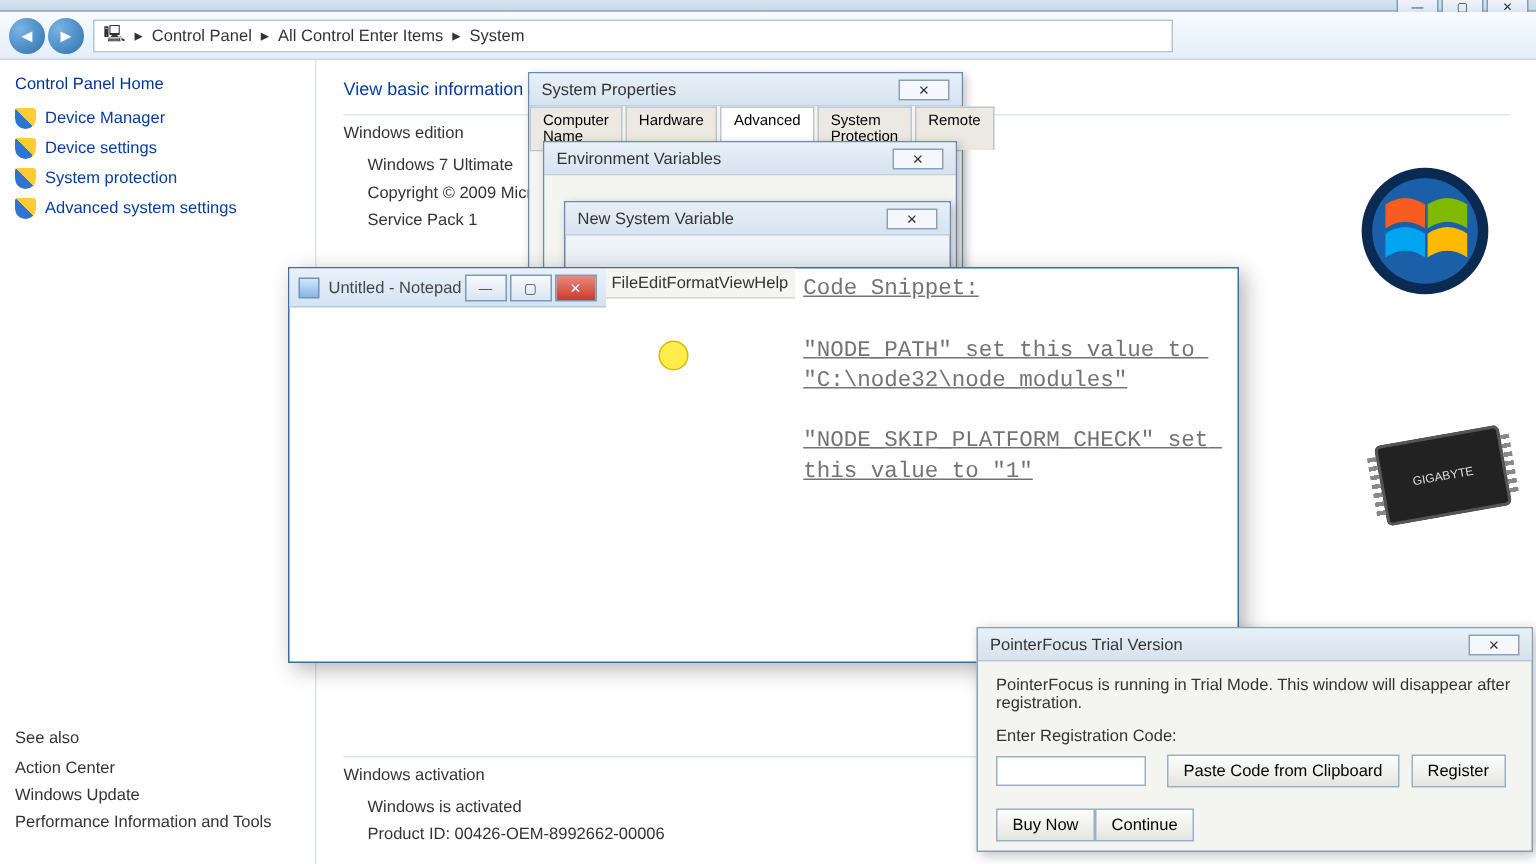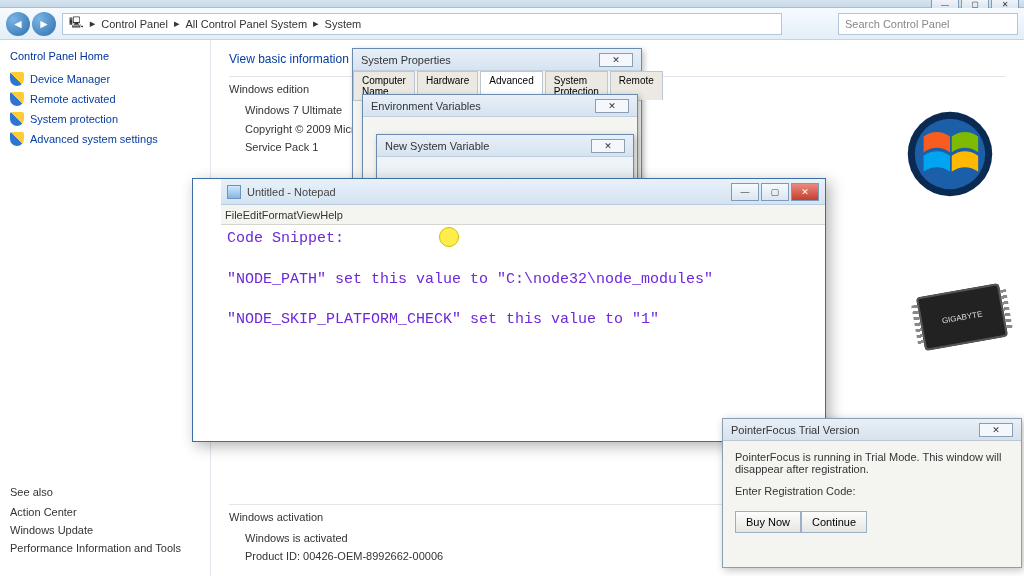--- a/index.html
+++ b/index.html
@@ -35,31 +35,31 @@
 .activation { position: absolute; bottom: 10px; left: 18px; right: 18px; }
 
 .dialog { position: absolute; background: linear-gradient(#f4f8fc,#e9eff6); border: 1px solid #6b8aaf; box-shadow: 2px 2px 6px rgba(0,0,0,.25); font-size: 11px; }
 .dialog .titlebar { height: 22px; background: linear-gradient(#e8f0f8,#d6e3f0); display: flex; align-items: center; padding: 0 8px; color: #333; border-bottom: 1px solid #c0cedd; }
 .dialog .titlebar .x { margin-left: auto; width: 34px; height: 14px; border: 1px solid #8a9eb4; background: #f4f7fb; font-size: 9px; display: flex; align-items: center; justify-content: center; }
 .dialog .body { padding: 8px 10px; background: #f4f4f0; }
 .tabs { display: flex; background: #f4f4f0; border-bottom: 1px solid #bcc7d3; }
 .tab { padding: 3px 8px; border: 1px solid #bcc7d3; border-bottom: none; background: #ece9e2; margin-right: 2px; font-size: 10px; }
 .tab.active { background: #fff; }
 
-.notepad { position: absolute; top: 178px; left: 192px; width: 634px; height: 264px; border: 1px solid #3b6ea5; box-shadow: 4px 4px 14px rgba(0,0,0,.3); background: #fff; display: flex; flex-direction: column; padding-left: 28px; }
+.notepad { position: absolute; top: 178px; left: 192px; width: 634px; height: 264px; border: 1px solid #3b6ea5; box-shadow: 4px 4px 14px rgba(0,0,0,.3); background: #fff; display: flex; flex-direction: row; }
 .np-titlebar { height: 26px; background: linear-gradient(#e9f1fa,#d4e3f2); display: flex; align-items: center; padding: 0 6px; font-size: 11px; color: #444; border-bottom: 1px solid #b9cbe0; }
 .np-titlebar .np-icon { width: 14px; height: 14px; background: linear-gradient(#cfe8ff,#88b5e0); border: 1px solid #6b94c0; margin-right: 6px; }
 .np-ctl { margin-left: auto; display: flex; }
 .np-ctl .b { width: 28px; height: 18px; border: 1px solid #7d9bb9; margin-left: 2px; background: linear-gradient(#f6fafd,#dbe6f1); font-size: 9px; display: flex; align-items: center; justify-content: center; }
 .np-ctl .b.close { background: linear-gradient(#e98a7e,#c73d2e); color: #fff; }
 .np-menu { height: 20px; background: #f4f4f0; border-bottom: 1px solid #d6d6d0; display: flex; align-items: center; padding: 0 4px; font-size: 11px; color: #333; }
-.np-body { flex: 1; padding: 4px 6px; font-family: "Courier New", monospace; font-size: 15px; color: #6d28d9; white-space: pre-wrap; line-height: 1.35; position: relative; }
+.np-body { flex: 1; padding: 4px 6px; font-family: "Courier New", monospace; font-size: 15px; color: #737373; white-space: pre-wrap; line-height: 1.35; position: relative; text-decoration: underline; }
 .np-cursor-hl { position: absolute; width: 20px; height: 20px; background: rgba(255,230,0,.7); border-radius: 50%; top: 48px; left: 246px; border: 1px solid #d6bc00; }
 
-.pf { position: absolute; right: 2px; bottom: 8px; width: 300px; height: 150px; background: #f4f4f0; border: 1px solid #8a9eb4; box-shadow: 2px 2px 8px rgba(0,0,0,.25); font-size: 11px; }
+.pf { position: absolute; right: 2px; bottom: 8px; width: 371px; height: 150px; background: #f4f4f0; border: 1px solid #8a9eb4; box-shadow: 2px 2px 8px rgba(0,0,0,.25); font-size: 11px; }
 .pf .titlebar { height: 22px; background: linear-gradient(#e9f0f7,#d6e2ee); display: flex; align-items: center; padding: 0 8px; color: #333; border-bottom: 1px solid #bcc7d3; }
 .pf .titlebar .x { margin-left: auto; width: 34px; height: 14px; border: 1px solid #8a9eb4; background: #f4f7fb; font-size: 9px; display: flex; align-items: center; justify-content: center; }
 .pf .body { padding: 10px 12px; color: #333; }
 .pf input.code { width: 100px; height: 20px; border: 1px solid #9bb0c6; margin-right: 6px; background: #fff; }
 .pf .row { display: flex; align-items: center; margin-top: 6px; gap: 8px; }
 .pf button, .dialog button { height: 22px; padding: 0 10px; background: linear-gradient(#fdfdfd,#e5e5e0); border: 1px solid #9bb0c6; font-size: 11px; }
 .pf .row2 { display: flex; justify-content: flex-start; margin-top: 14px; }
 </style>
 </head>
 <body>
@@ -76,36 +76,35 @@
   <div class="navbar">
     <div class="nav-arrows">
       <div class="nav-arrow">◄</div>
       <div class="nav-arrow">►</div>
     </div>
     <div class="breadcrumb">
       <span class="bc-sep">🖳</span>
       <span class="bc-sep">▸</span>
       <span>Control Panel</span>
       <span class="bc-sep">▸</span>
-      <span>All Control Panel System</span>
+      <span>All Control Enter Items</span>
       <span class="bc-sep">▸</span>
       <span>System</span>
     </div>
-    <div class="searchbox">Search Control Panel</div>
   </div>
   <div class="content">
     <div class="leftpane">
       <div class="head">Control Panel Home</div>
       <div class="link">
           <span class="shield"></span>
           <span>Device Manager</span>
         </div>
       <div class="link">
           <span class="shield"></span>
-          <span>Remote activated</span>
+          <span>Device settings</span>
         </div>
       <div class="link">
           <span class="shield"></span>
           <span>System protection</span>
         </div>
       <div class="link">
           <span class="shield"></span>
           <span>Advanced system settings</span>
         </div>
       <div class="seealso">
@@ -209,18 +208,23 @@
 </div>
 
 <div class="pf">
   <div class="titlebar">
       <span>PointerFocus Trial Version</span>
       <span class="x">✕</span>
     </div>
   <div class="body">
     <div>PointerFocus is running in Trial Mode. This window will disappear after registration.</div>
     <div style="margin-top:10px;">Enter Registration Code:</div>
+    <div class="row">
+      <input class="code" style="">
+      <button>Paste Code from Clipboard</button>
+      <button>Register</button>
+    </div>
     <div class="row2">
       <button>Buy Now</button>
       <button>Continue</button>
     </div>
   </div>
 </div>
 
 </body></html>

